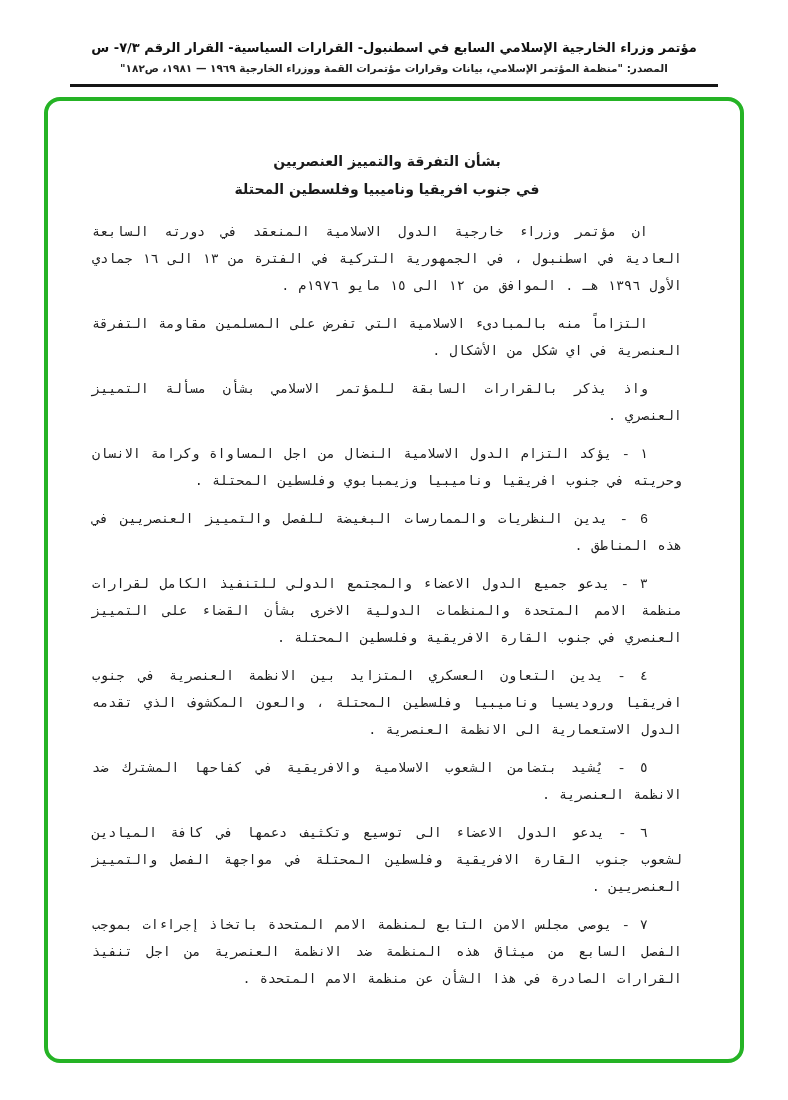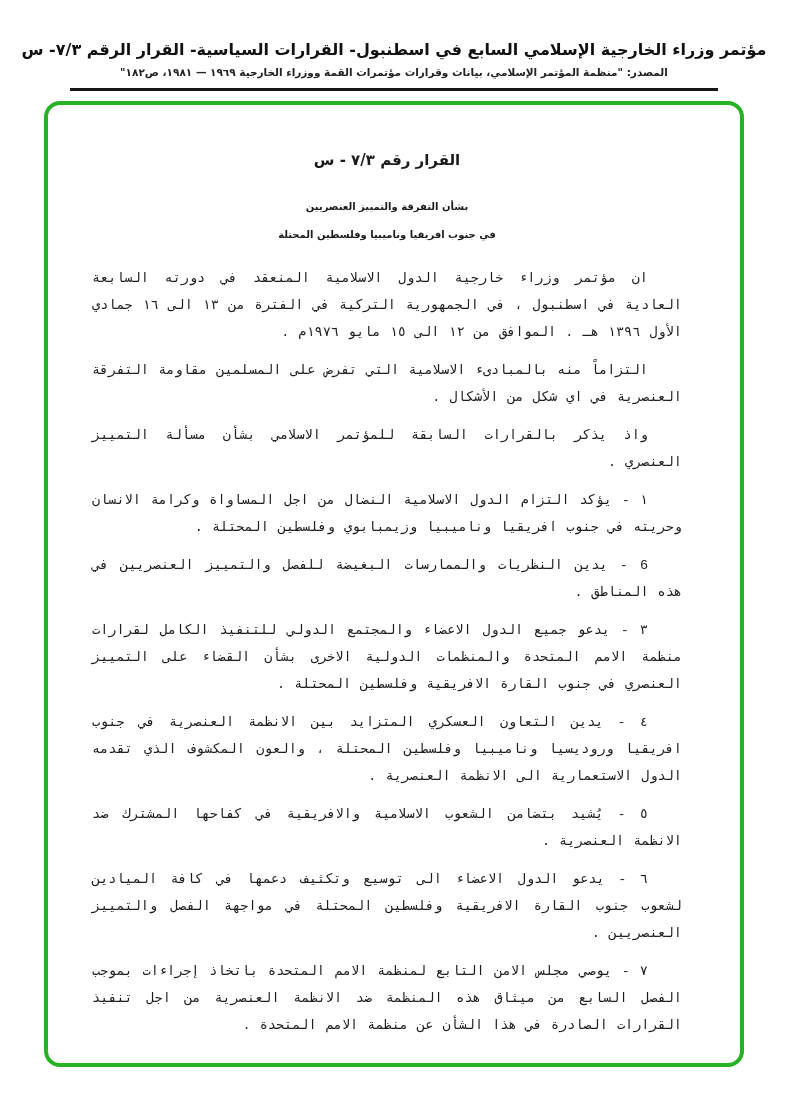--- a/index.html
+++ b/index.html
@@ -15,21 +15,21 @@
     font-family: "DejaVu Sans", sans-serif;
     color: #1a1a1a;
     overflow: hidden;
     direction: rtl;
   }
   .top-header {
     text-align: center;
     padding-top: 40px;
   }
   .top-header .line1 {
-    font-size: 16px;
+    font-size: 13px;
     font-weight: bold;
     color: #111;
     letter-spacing: 0;
   }
   .top-header .line2 {
     font-size: 10.5px;
     font-weight: bold;
     color: #222;
     margin-top: 7px;
   }
@@ -52,21 +52,21 @@
   }
   .doc-title {
     text-align: center;
     font-weight: bold;
     font-size: 15px;
     margin-bottom: 24px;
   }
   .doc-subtitle {
     text-align: center;
     font-weight: bold;
-    font-size: 10px;
+    font-size: 14px;
     line-height: 28px;
     margin-bottom: 16px;
   }
   .para {
     font-size: 13.5px;
     line-height: 27px;
     text-align: justify;
     text-indent: 34px;
     margin: 0 0 11px 0;
     color: #1c1c1c;
@@ -81,21 +81,20 @@
 
   <div class="top-header">
     <div class="line1">مؤتمر وزراء الخارجية الإسلامي السابع في اسطنبول- القرارات السياسية- القرار الرقم ٧/٣- س</div>
     <div class="line2">المصدر: "منظمة المؤتمر الإسلامي، بيانات وقرارات مؤتمرات القمة ووزراء الخارجية ١٩٦٩ — ١٩٨١، ص١٨٢"</div>
   </div>
 
   <hr class="divider">
 
   <div class="frame" style="border-color: rgb(37, 179, 37);">
 
-    <div class="doc-title">القرار رقم ٧/٣ - س</div>
 
     <div class="doc-subtitle">
       <div>بشأن التفرقة والتمييز العنصريين</div>
       <div>في جنوب افريقيا وناميبيا وفلسطين المحتلة</div>
     </div>
 
     <p class="para">ان مؤتمر وزراء خارجية الدول الاسلامية المنعقد في دورته السابعة العادية في اسطنبول ، في الجمهورية التركية في الفترة من ١٣ الى ١٦ جمادي الأول ١٣٩٦ هـ . الموافق من ١٢ الى ١٥ مايو ١٩٧٦م .</p>
     <p class="para">التزاماً منه بالمبادىء الاسلامية التي تفرض على المسلمين مقاومة التفرقة العنصرية في اي شكل من الأشكال .</p>
     <p class="para">واذ يذكر بالقرارات السابقة للمؤتمر الاسلامي بشأن مسألة التمييز العنصري .</p>
     <p class="para">١ - يؤكد التزام الدول الاسلامية النضال من اجل المساواة وكرامة الانسان وحريته في جنوب افريقيا وناميبيا وزيمبابوي وفلسطين المحتلة .</p>

